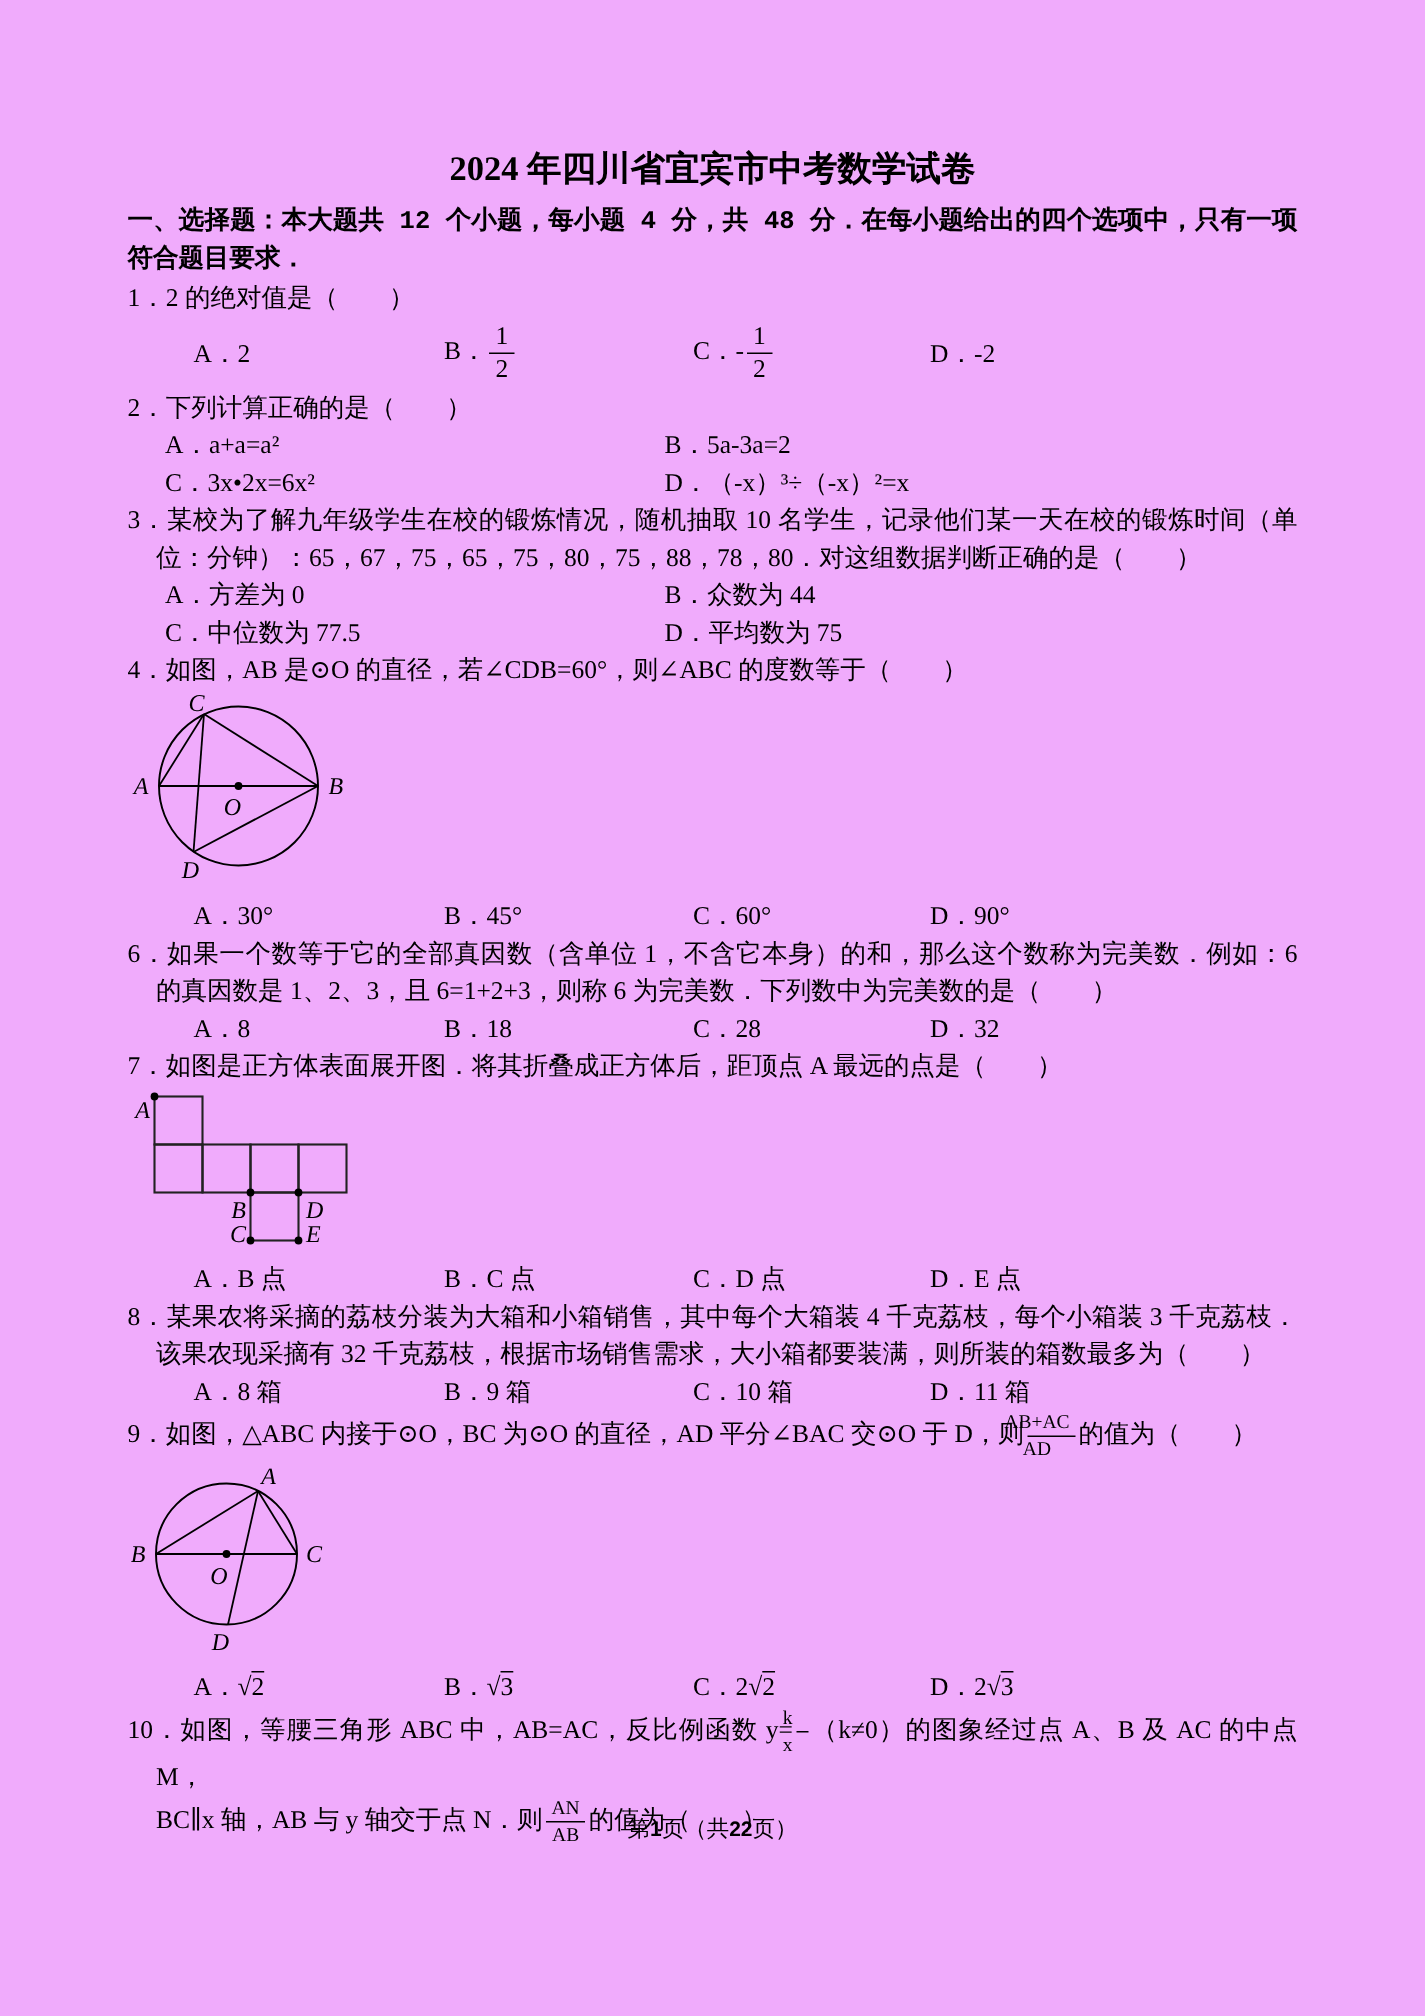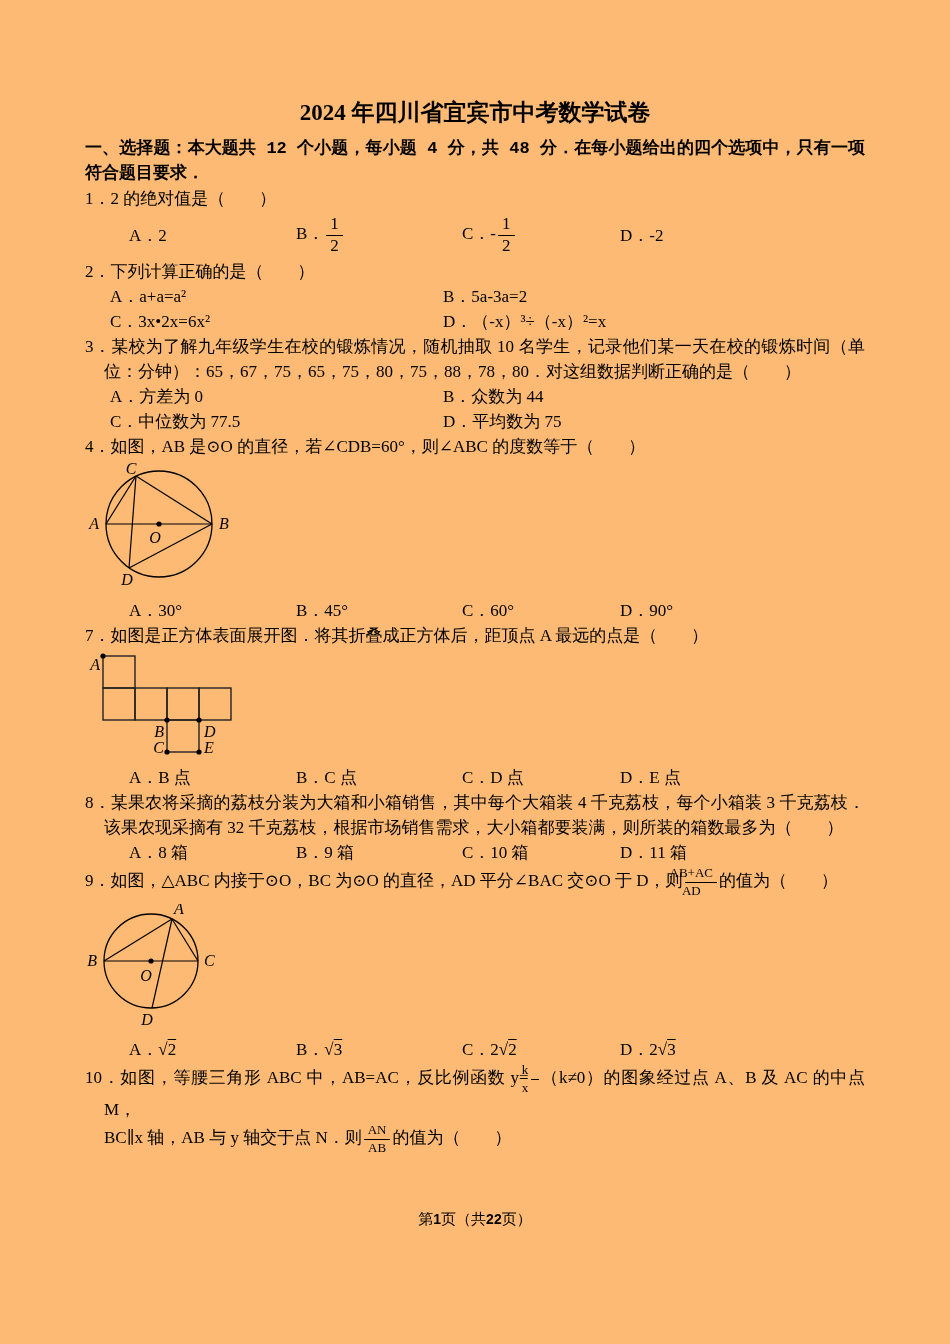--- a/index.html
+++ b/index.html
@@ -1,17 +1,17 @@
 <!DOCTYPE html>
 <html><head>
 <meta charset="utf-8">
 <style>
   html,body{margin:0;padding:0;background:#e8e8e8;}
   .page{
-    width:950px;height:1344px;margin:0 auto;background:#fdba74;color:#000;
+    width:950px;height:1344px;margin:0 auto;background:#f0abfc;color:#000;
     font-family:"Liberation Serif","DejaVu Serif",serif;
     box-sizing:border-box;padding:98px 85px 0 85px;
     font-size:17px;line-height:25px;position:relative;overflow:hidden;
   }
   .title{font-size:23px;font-weight:700;text-align:center;margin:0 0 8px 0;line-height:30px;}
   .sec{font-weight:700;margin:0;text-align:justify;font-family:Liberation Mono, monospace;}
   .q{margin:0;}
   .stem{margin:0;padding-left:19px;text-indent:-19px;text-align:justify;}
   .stem.cont{text-indent:0;}
   .opts{display:grid;margin-left:25px;}
@@ -93,20 +93,29 @@
     </div>
     <div class="opts c4">
       <span class="opt">A．30°</span>
       <span class="opt">B．45°</span>
       <span class="opt">C．60°</span>
       <span class="opt">D．90°</span>
     </div>
   </div>
 
 
+  <div class="q">
+    <p class="stem">6．如果一个数等于它的全部真因数（含单位 1，不含它本身）的和，那么这个数称为完美数．例如：6 的真因数是 1、2、3，且 6=1+2+3，则称 6 为完美数．下列数中为完美数的是（　　）</p>
+    <div class="opts c4">
+      <span class="opt">A．8</span>
+      <span class="opt">B．18</span>
+      <span class="opt">C．28</span>
+      <span class="opt">D．32</span>
+    </div>
+  </div>
 
   <div class="q">
     <p class="stem">7．如图是正方体表面展开图．将其折叠成正方体后，距顶点 A 最远的点是（　　）</p>
     <div class="fig">
       <svg width="270" height="104" viewBox="0 0 270 104">
         <g fill="none" stroke="#222" stroke-width="1.4">
           <rect x="18" y="4" width="32" height="32"></rect>
           <rect x="18" y="36" width="32" height="32"></rect>
           <rect x="50" y="36" width="32" height="32"></rect>
           <rect x="82" y="36" width="32" height="32"></rect>

